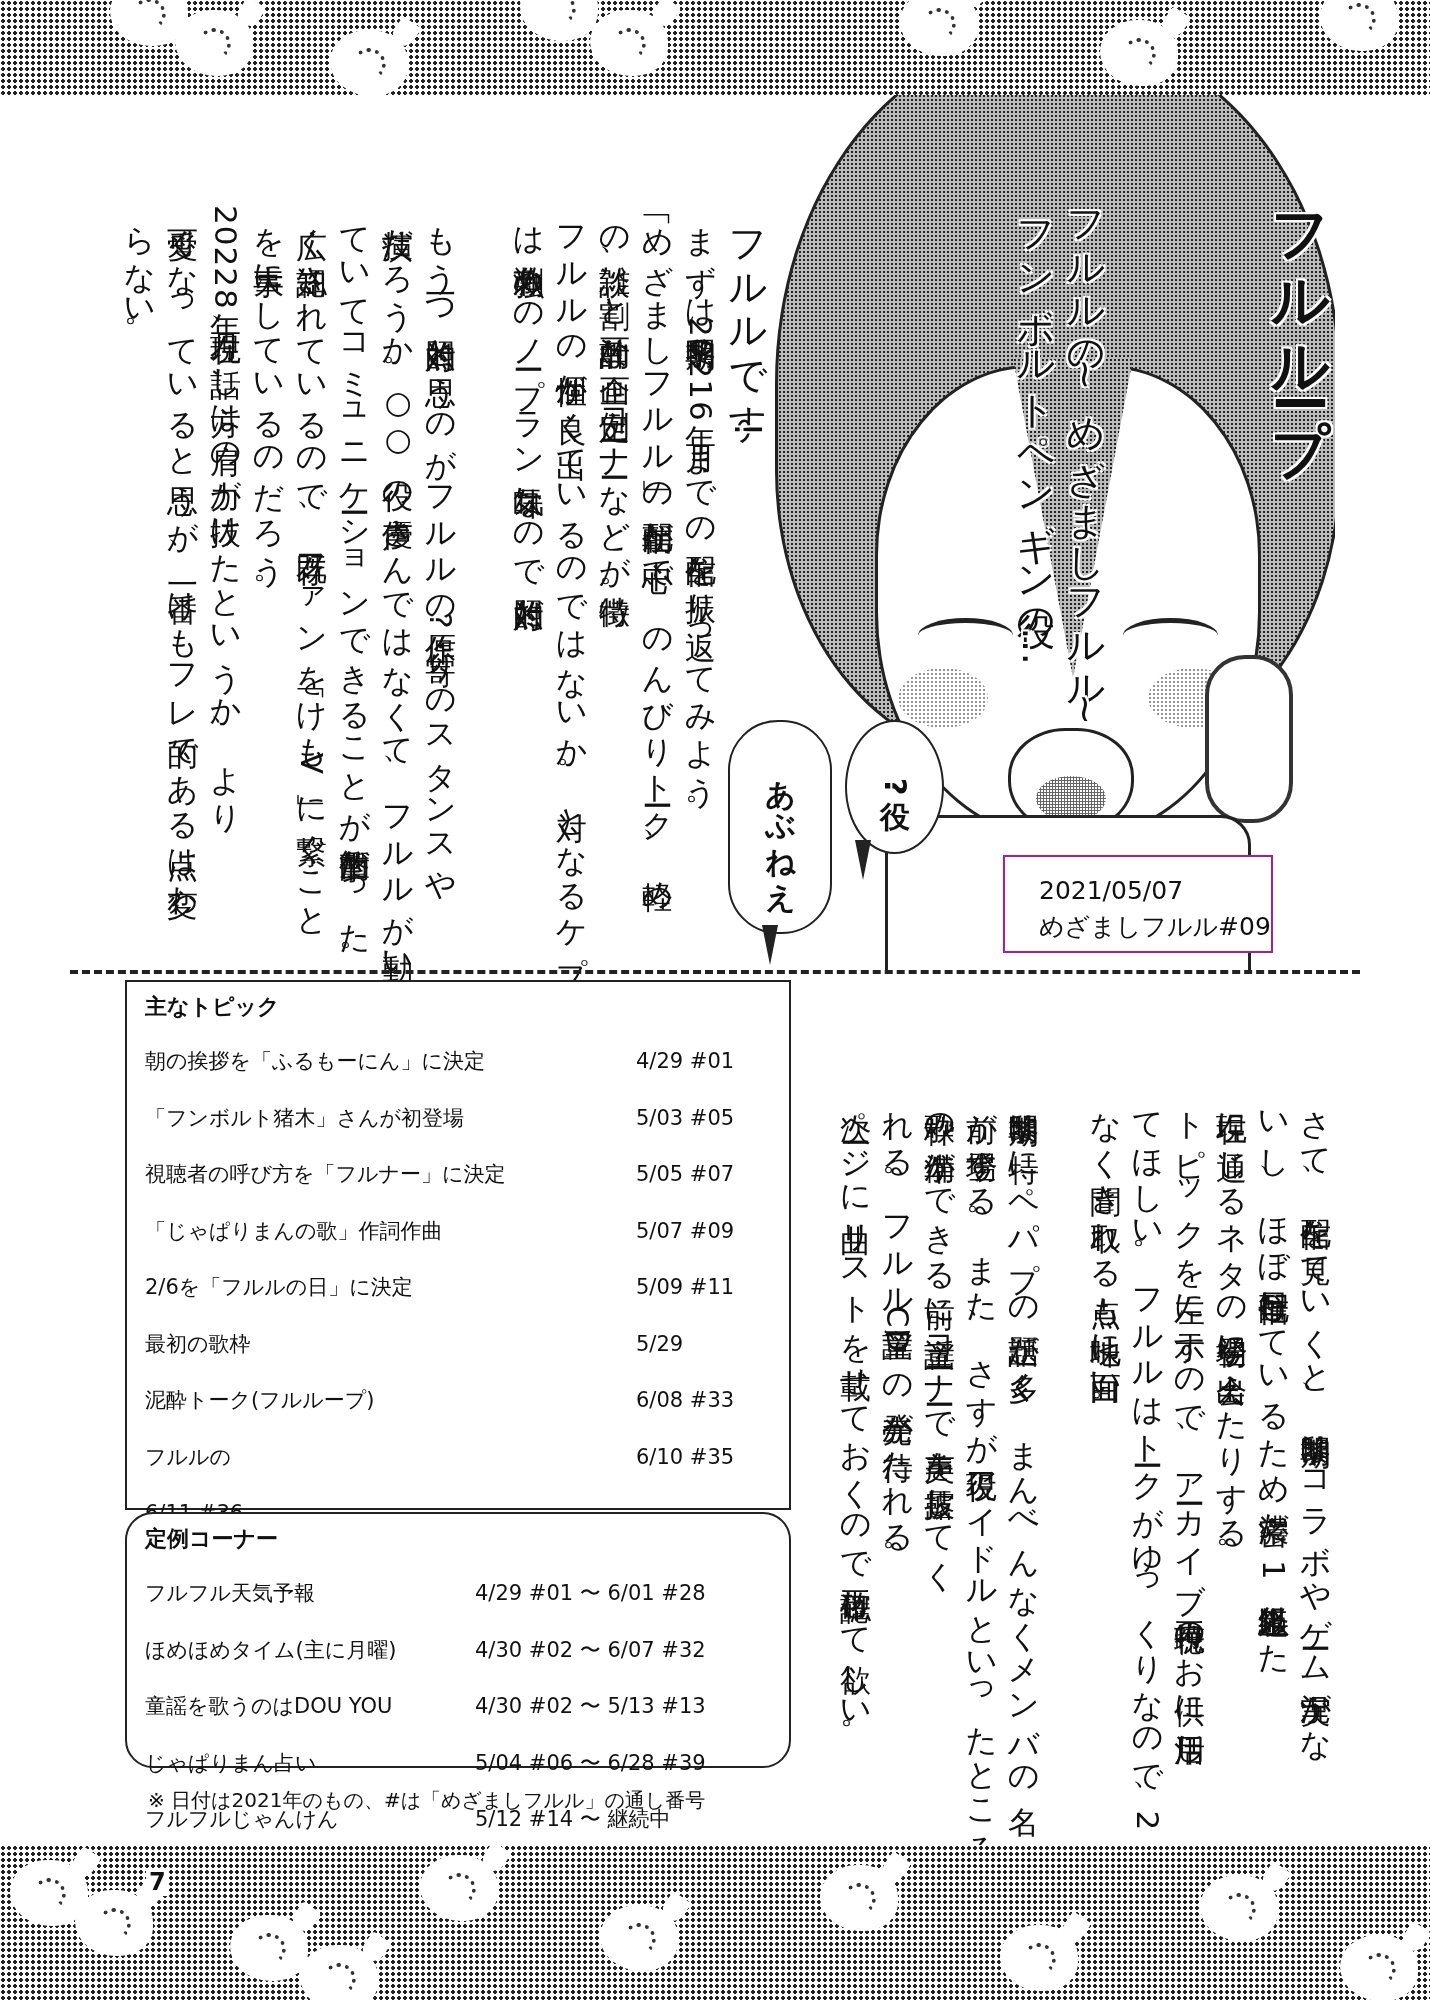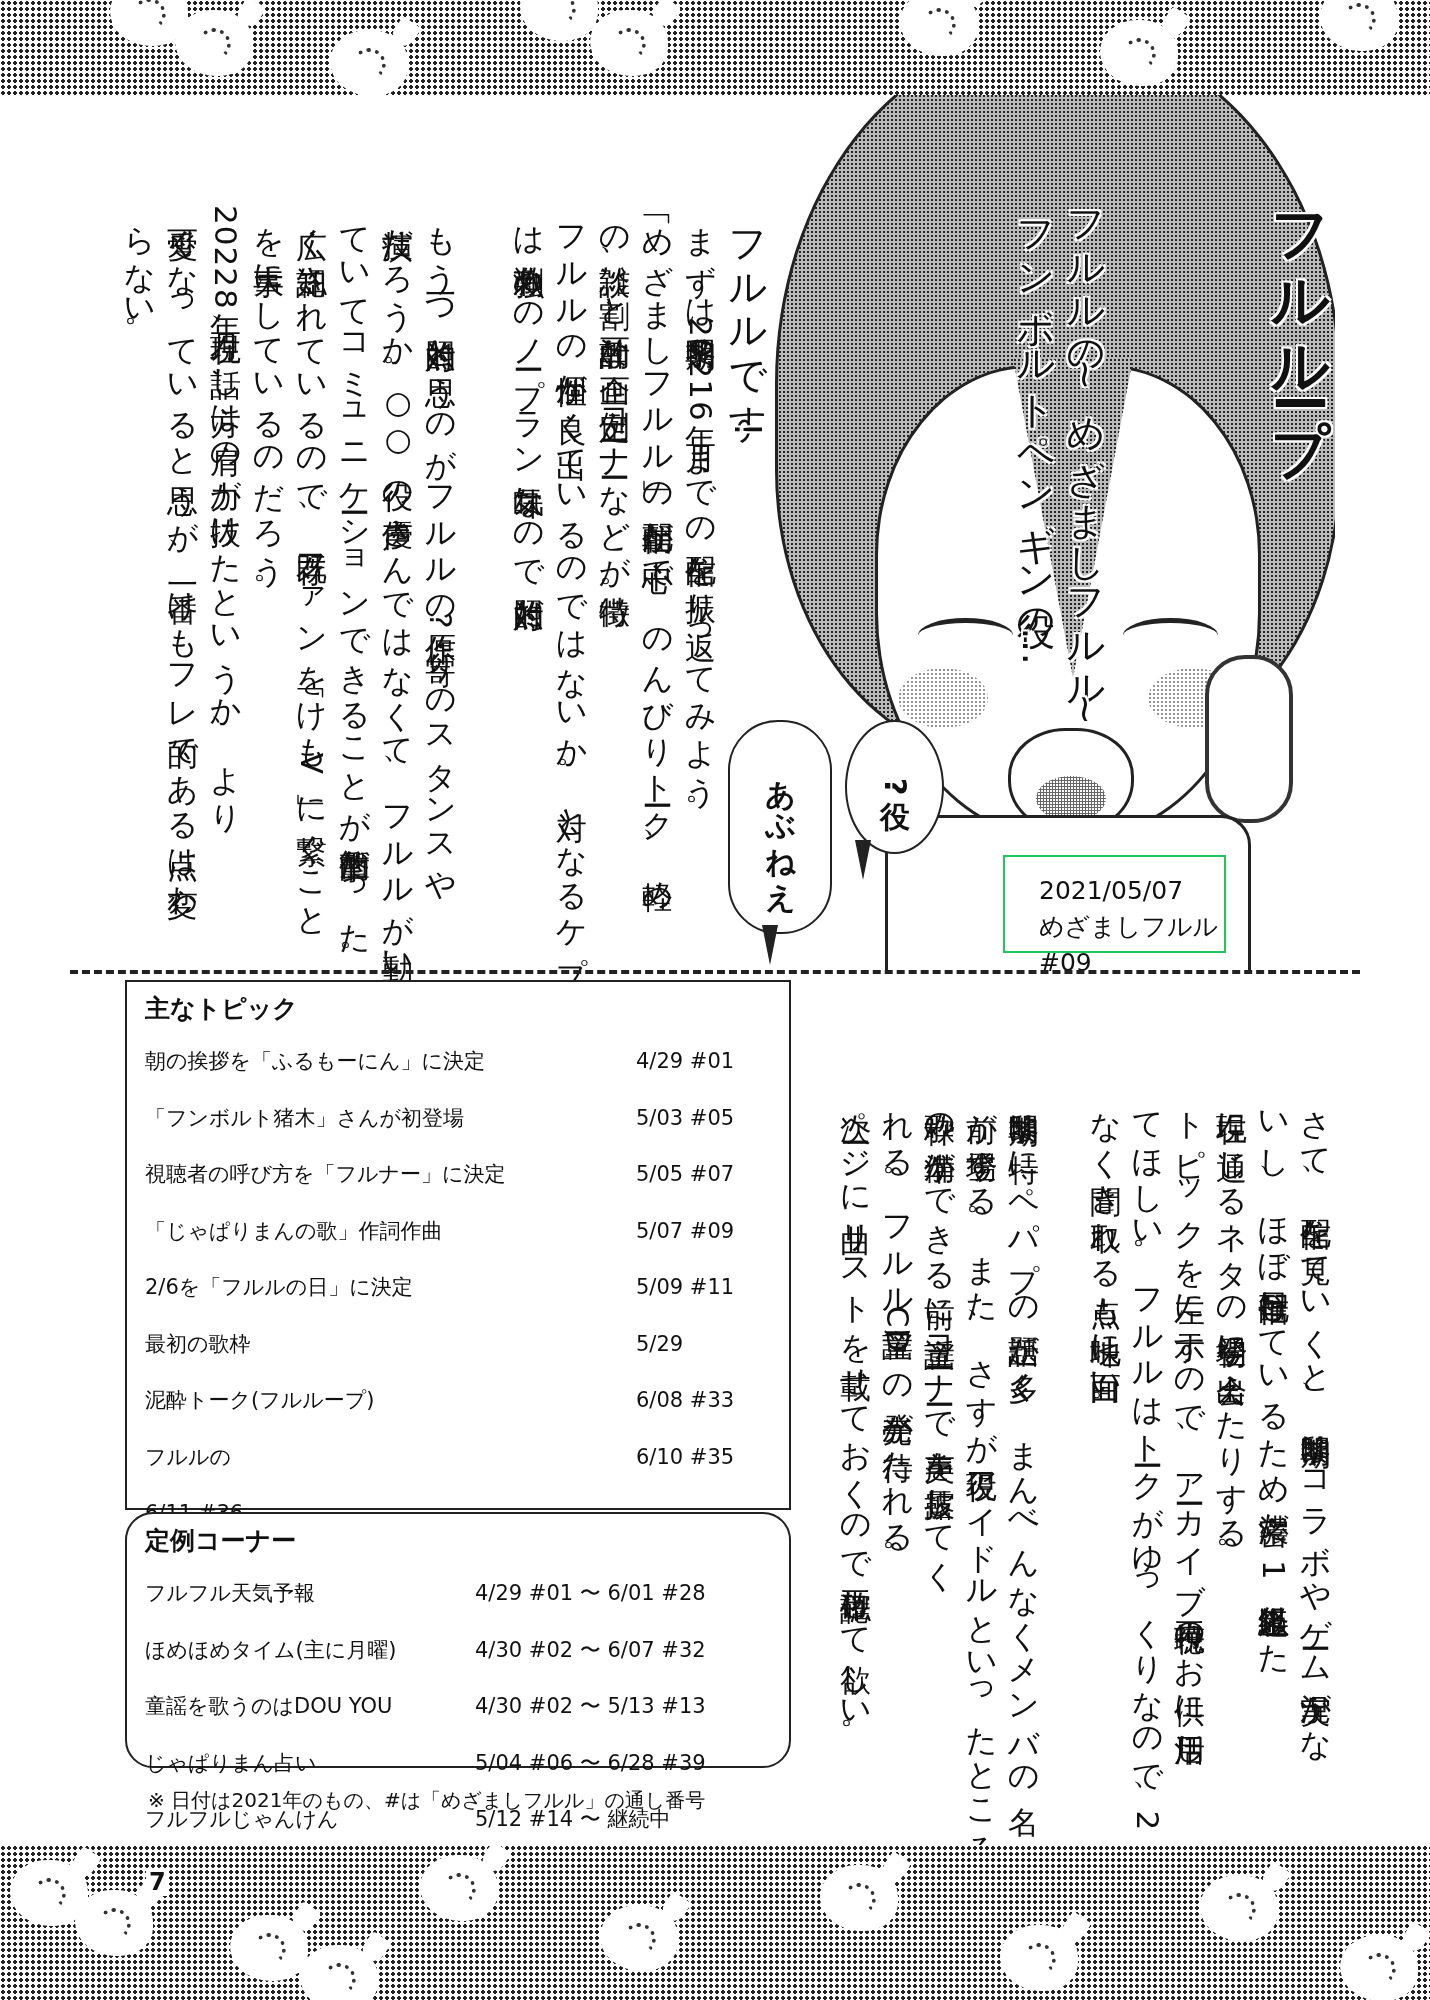--- a/index.html
+++ b/index.html
@@ -35,25 +35,25 @@
     border:3px solid #222; border-radius:50% 50% 55% 55%; }
   .mouth::after { content:""; position:absolute; left:25px; top:45px; width:70px; height:45px; border-radius:50%;
     background-image: radial-gradient(circle, #666 1px, transparent 1.3px); background-size:3px 3px; }
   .collar { position:absolute; left:150px; top:720px; width:360px; height:170px; background:#fff; border:3px solid #222; border-radius:30px 30px 0 0; }
   .headphone { position:absolute; left:470px; top:560px; width:80px; height:160px; border:4px solid #333; border-radius:40px; background:#fff; }
   .title-col { position:absolute; writing-mode:vertical-rl; font-weight:bold; white-space:nowrap;
     color:#111; text-shadow: 0 0 3px #fff, 0 0 3px #fff, 2px 2px 0 #fff, -2px -2px 0 #fff, 2px -2px 0 #fff, -2px 2px 0 #fff; }
   .bubble { position:absolute; background:#fff; border:2.5px solid #222; border-radius:50%;
     writing-mode:vertical-rl; font-weight:bold; font-size:30px; display:flex; align-items:center; justify-content:center; }
   .bubble-tail { position:absolute; width:0; height:0; border-left:8px solid transparent; border-right:8px solid transparent; border-top:40px solid #222; }
-  .datebox { position:absolute; left:1003px; top:855px; width:223px; height:98px; background:#fff; border:2px solid #22c55e;
+  .datebox { position:absolute; left:1003px; top:855px; width:270px; height:98px; background:#fff; border:2px solid #a21caf;
     font-size:25px; line-height:36px; padding:16px 0 0 34px; box-sizing:border-box; }
   .dash { position:absolute; left:70px; top:970px; width:1290px; border-top:4px dashed #222; }
   .box { position:absolute; left:125px; border:2px solid #222; background:#fff; box-sizing:border-box; padding:10px 18px 0 18px; }
-  .box h3 { margin:0 0 2px 0; font-size:25px; font-weight:bold; line-height:34px; }
+  .box h3 { margin:0 0 2px 0; font-size:22px; font-weight:bold; line-height:34px;font-family:Liberation Mono, monospace; }
   .row { display:flex; font-size:21px; line-height:41.5px; white-space:nowrap;margin-top:15px; }
   .row .t { flex:1; }
   .row .d { width:135px; }
   .row.w .d { width:296px; }
   .notes { position:absolute; left:148px; top:1786px; font-size:20px; line-height:28px; white-space:nowrap; }
   .pagenum { position:absolute; left:146px; top:1868px; font-size:24px; font-weight:bold; background:#fff; padding:0 3px; }
 </style>
 </head>
 <body>
 

